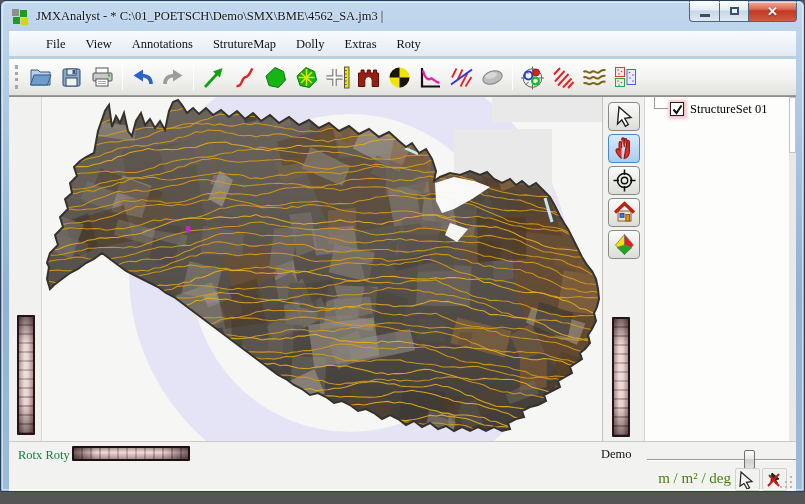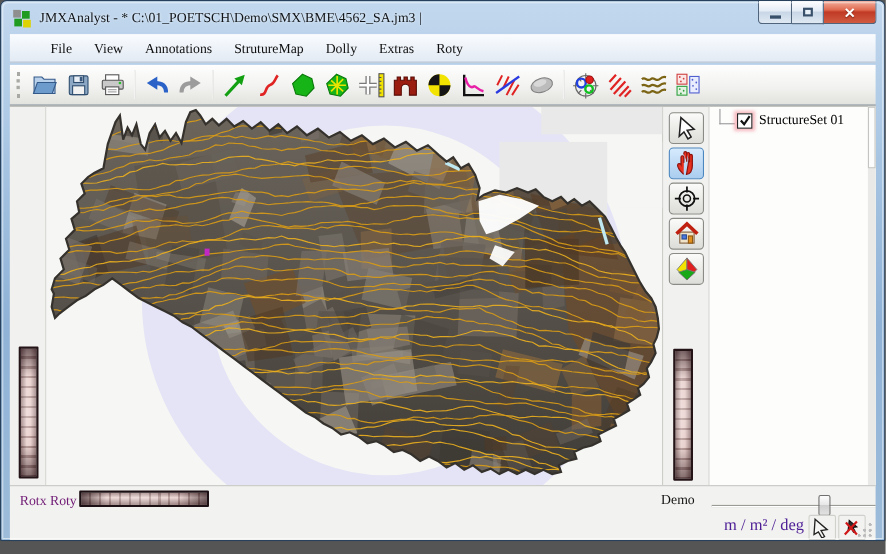--- a/index.html
+++ b/index.html
@@ -59,36 +59,36 @@
     background:
       linear-gradient(90deg,rgba(30,10,14,.6),rgba(255,255,255,.15) 20%,rgba(255,255,255,.25) 50%,rgba(255,255,255,.1) 78%,rgba(30,10,14,.55)),
       linear-gradient(180deg,rgba(40,16,20,.4),rgba(255,255,255,.28) 40%,rgba(40,16,20,.45)),
       repeating-linear-gradient(90deg,#e2c2be 0 7px,#9a7470 7px 9px);}
   
   .side-btn{position:absolute;left:5px;width:32px;height:29px;border:1px solid #8a8a86;border-radius:4px;
     background:linear-gradient(180deg,#fbfbfa,#e8e8e4 60%,#dcdcd8);display:flex;align-items:center;justify-content:center;}
   .side-btn.selected{background:linear-gradient(180deg,#d6eafc,#aacdef);border-color:#4a86c0;}
   .side-btn svg{width:25px;height:25px;}
   
-  .tree-item{position:absolute;left:9px;top:5px;display:flex;align-items:center;}
+  .tree-item{position:absolute;left:9px;top:5px;display:flex;align-items:flex-start;}
   .tree-elbow{width:14px;height:14px;border-left:1px solid #9a9a9a;border-bottom:1px solid #9a9a9a;margin-top:-7px;margin-right:2px;}
   .tree-check{width:14px;height:14px;border:1px solid #222;background:#fff;display:flex;align-items:center;justify-content:center;
     box-shadow:0 0 3px 2.5px rgba(242,130,140,.55);}
   .tree-label{font-size:12.5px;color:#000;margin-left:6px;}
   .tree-scroll{position:absolute;right:0;top:0;width:7px;height:100%;background:#e9e9e7;}
   .tree-scroll .thumb{position:absolute;left:0;top:0;width:7px;height:56px;background:#fcfcfc;border:1px solid #c4c4c0;}
   
   .statusbar{position:absolute;left:8px;right:8px;top:440px;height:52px;background:#f2f2f0;border-top:1px solid #cicic5;}
   .statusbar{border-top:1px solid #c9c9c5;}
-  .rot-label{position:absolute;left:9px;top:6px;font-size:12.5px;color:#701a75;}
+  .rot-label{position:absolute;left:9px;top:6px;font-size:12.5px;color:#15803d;}
   .dolly-label{position:absolute;left:592px;top:5px;font-size:12.5px;color:#111;}
   .dolly-track{position:absolute;left:638px;top:17px;width:149px;height:2px;background:#9a9a96;border-bottom:1px solid #fff;}
   .dolly-thumb{position:absolute;top:-9px;width:11px;height:19px;border:1px solid #707070;border-radius:2px;
     background:linear-gradient(180deg,#fdfdfd,#e8e8e8 45%,#cfcfcf 50%,#e2e2e2);}
-  .units{position:absolute;left:0px;top:28px;width:722px;text-align:right;font-size:15px;color:#4c1d95;}
+  .units{position:absolute;left:0px;top:28px;width:722px;text-align:right;font-size:15px;color:#4d7c0f;}
   .unit-btn{position:absolute;top:26px;width:25px;height:23px;border:1px solid #d0d0cc;border-radius:2px;background:#f2f2f0;display:flex;align-items:center;justify-content:center;}
   .unit-btn svg{width:19px;height:19px;}
   .resize-grip{position:absolute;right:2px;top:32px;width:14px;height:14px;
     background:
      radial-gradient(circle at 11px 3px,#bbb 1.3px,transparent 1.6px),
      radial-gradient(circle at 11px 8px,#bbb 1.3px,transparent 1.6px),
      radial-gradient(circle at 6px 8px,#bbb 1.3px,transparent 1.6px),
      radial-gradient(circle at 11px 13px,#bbb 1.3px,transparent 1.6px),
      radial-gradient(circle at 6px 13px,#bbb 1.3px,transparent 1.6px),
      radial-gradient(circle at 1px 13px,#bbb 1.3px,transparent 1.6px);}

